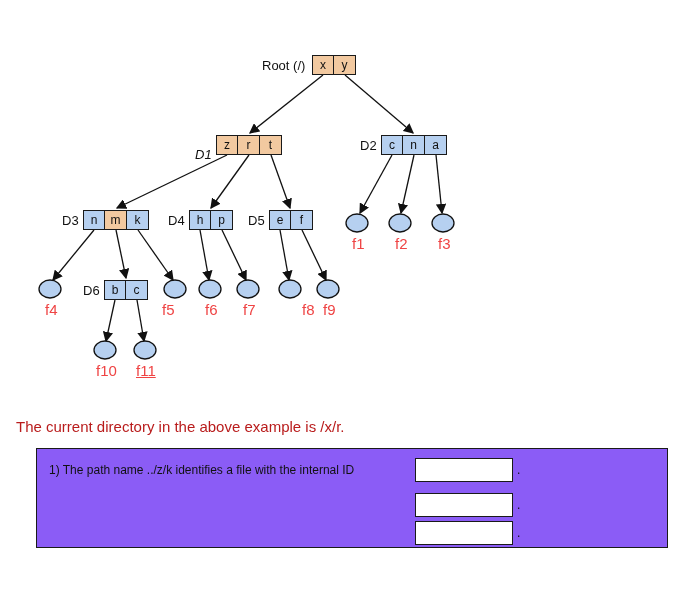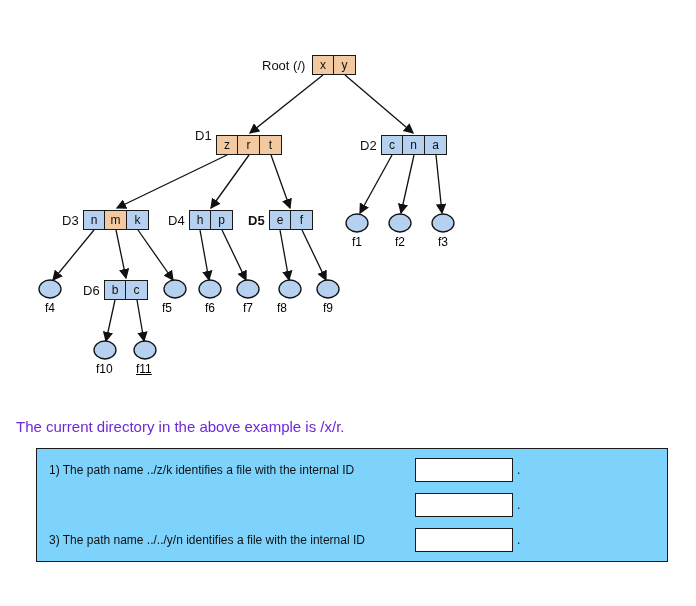--- a/index.html
+++ b/index.html
@@ -41,36 +41,36 @@
     align-items: center;
     justify-content: center;
     font-size: 12px;
     color: #111;
   }
   .cell + .cell { border-left: none; }
   .cell.orange { background: #f2c9a0; }
   .cell.blue   { background: #b6d0f0; }
   .file-label {
     position: absolute;
-    font-size: 12px;
-    color: #000000;
+    font-size: 15px;
+    color: #ef4444;
     white-space: nowrap;
   }
   .statement {
     position: absolute;
     font-size: 15px;
-    color: #6d28d9;
+    color: #b91c1c;
     left: 16px;
   }
   .qpanel {
     position: absolute;
     left: 36px;
     width: 632px;
     border: 1px solid #1a1a1a;
-    background: #7dd3fc;
+    background: #8b5cf6;
   }
   .qrow {
     display: flex;
     align-items: center;
     padding: 14px 10px 14px 12px;
     font-size: 12px;
     color: #111;
     position: relative;
   }
   .qrow-text {
@@ -152,21 +152,21 @@
       <ellipse cx="145" cy="330" rx="11" ry="9"></ellipse>
     </g>
   </svg>
 
   <div class="node-label" style="left:262px; top:38px;">Root (/)</div>
   <div class="cells" style="left:312px; top:35px;">
     <div class="cell orange">x</div>
     <div class="cell orange">y</div>
   </div>
 
-  <div class="node-label" style="left:195px; top:108px;">D1</div>
+  <div class="node-label" style="left:195px; top:127px;font-style:italic;">D1</div>
   <div class="cells" style="left:216px; top:115px;">
     <div class="cell orange">z</div>
     <div class="cell orange">r</div>
     <div class="cell orange">t</div>
   </div>
 
   <div class="node-label" style="left:360px; top:118px;">D2</div>
   <div class="cells" style="left:381px; top:115px;">
     <div class="cell blue">c</div>
     <div class="cell blue">n</div>
@@ -179,56 +179,55 @@
     <div class="cell orange">m</div>
     <div class="cell blue">k</div>
   </div>
 
   <div class="node-label" style="left:168px; top:193px;">D4</div>
   <div class="cells" style="left:189px; top:190px;">
     <div class="cell blue">h</div>
     <div class="cell blue">p</div>
   </div>
 
-  <div class="node-label" style="left:248px; top:193px;font-weight:bold;">D5</div>
+  <div class="node-label" style="left:248px; top:193px;">D5</div>
   <div class="cells" style="left:269px; top:190px;">
     <div class="cell blue">e</div>
     <div class="cell blue">f</div>
   </div>
 
   <div class="node-label" style="left:83px; top:263px;">D6</div>
   <div class="cells" style="left:104px; top:260px;">
     <div class="cell blue">b</div>
     <div class="cell blue">c</div>
   </div>
 
   <div class="file-label" style="left:352px; top:215px;">f1</div>
   <div class="file-label" style="left:395px; top:215px;">f2</div>
   <div class="file-label" style="left:438px; top:215px;">f3</div>
   <div class="file-label" style="left:45px;  top:281px;">f4</div>
   <div class="file-label" style="left:162px; top:281px;">f5</div>
   <div class="file-label" style="left:205px; top:281px;">f6</div>
   <div class="file-label" style="left:243px; top:281px;">f7</div>
-  <div class="file-label" style="left:277px; top:281px;">f8</div>
+  <div class="file-label" style="left:302px; top:281px;">f8</div>
   <div class="file-label" style="left:323px; top:281px;">f9</div>
   <div class="file-label" style="left:96px;  top:342px;text-align:center;">f10</div>
   <div class="file-label" style="left:136px; top:342px;text-decoration:underline;">f11</div>
 
   <div class="statement" style="top:398px;">The current directory in the above example is /x/r.</div>
 
   <div class="qpanel" style="top:428px;">
     <div class="qrow">
       <span class="qrow-text">1) The path name ../z/k identifies a file with the internal ID</span>
       <input class="answer-box" type="text" value="" style="">
       <span class="period">.</span>
     </div>
     <div class="qrow">
       <input class="answer-box" type="text" value="" style="">
       <span class="period">.</span>
     </div>
     <div class="qrow">
-      <span class="qrow-text">3) The path name ../../y/n identifies a file with the internal ID</span>
       <input class="answer-box" type="text" value="" style="">
       <span class="period">.</span>
     </div>
   </div>
 
 </div>
 
 </body></html>

